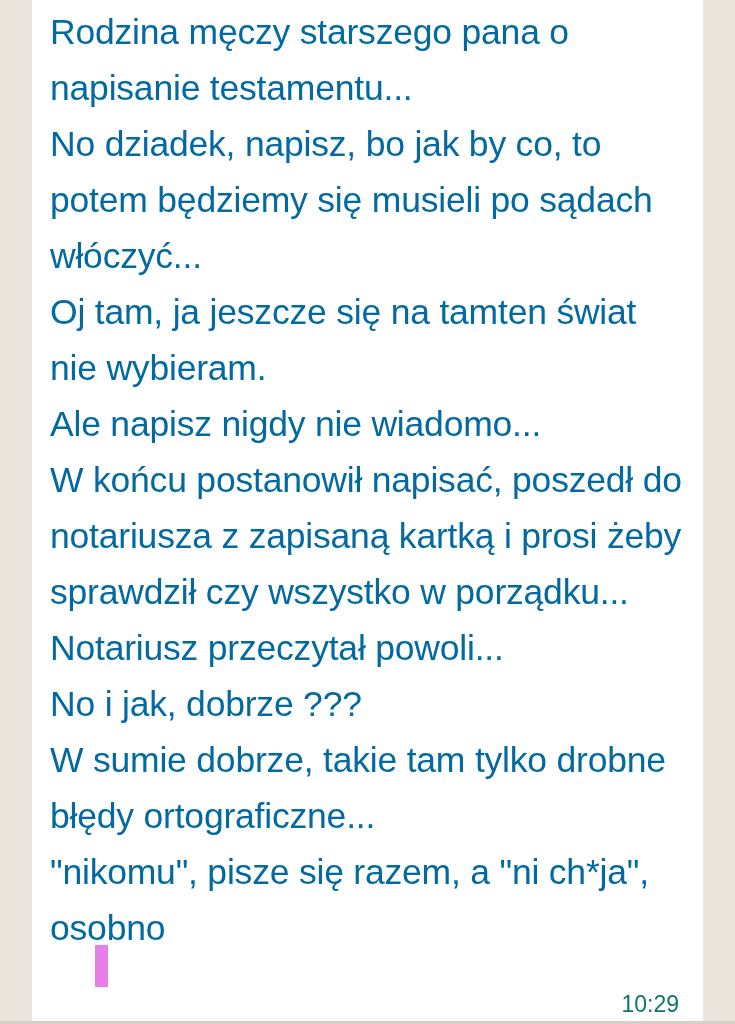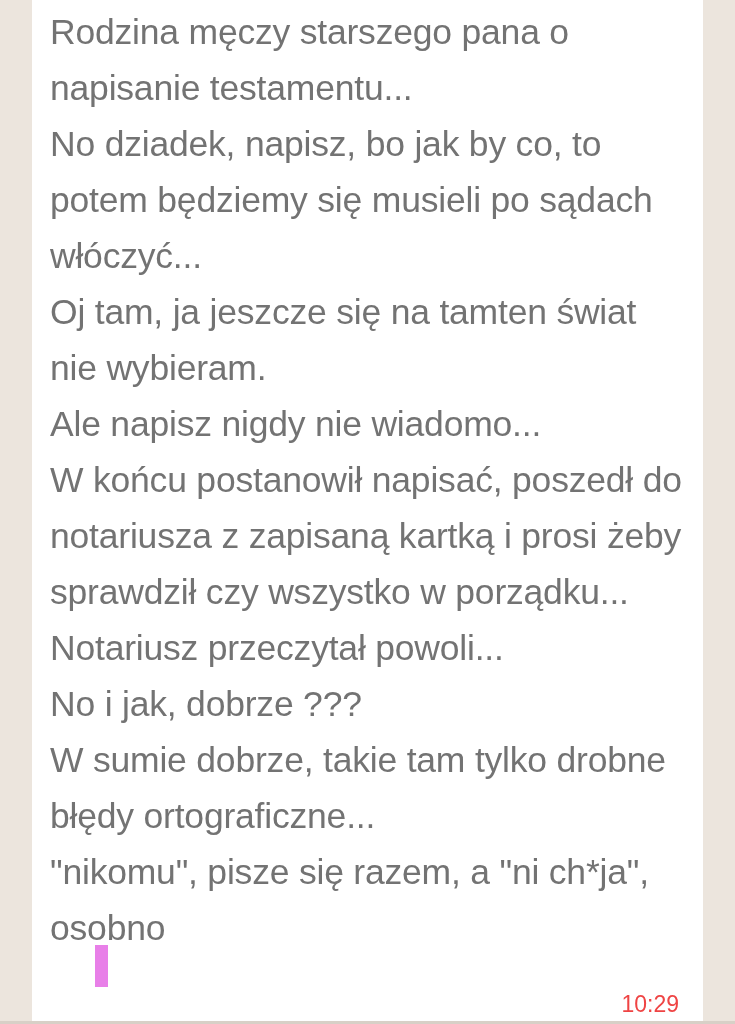--- a/index.html
+++ b/index.html
@@ -46,32 +46,32 @@
     width: 671px;
     min-height: 1024px;
     background: #ffffff;
     box-sizing: border-box;
     padding: 4px 18px 10px 18px;
     box-shadow: 0 1px 0.5px rgba(0,0,0,0.13);
   }
   .msg-text {
     font-size: 35.5px;
     line-height: 56px;
-    color: #737373;
+    color: #0369a1;
     letter-spacing: -0.2px;
     white-space: pre-wrap;
     word-wrap: break-word;
     font-family: "Liberation Sans", sans-serif;
   }
   .timestamp {
     position: absolute;
     right: 24px;
     bottom: 6px;
     font-size: 23px;
-    color: #ef4444;
+    color: #0f766e;
     font-family: "Liberation Sans", sans-serif;
   }
   
   .cursor-mark {
     position: absolute;
     left: 95px;
     top: 945px;
     width: 13px;
     height: 42px;
     background: #e87fe8;

